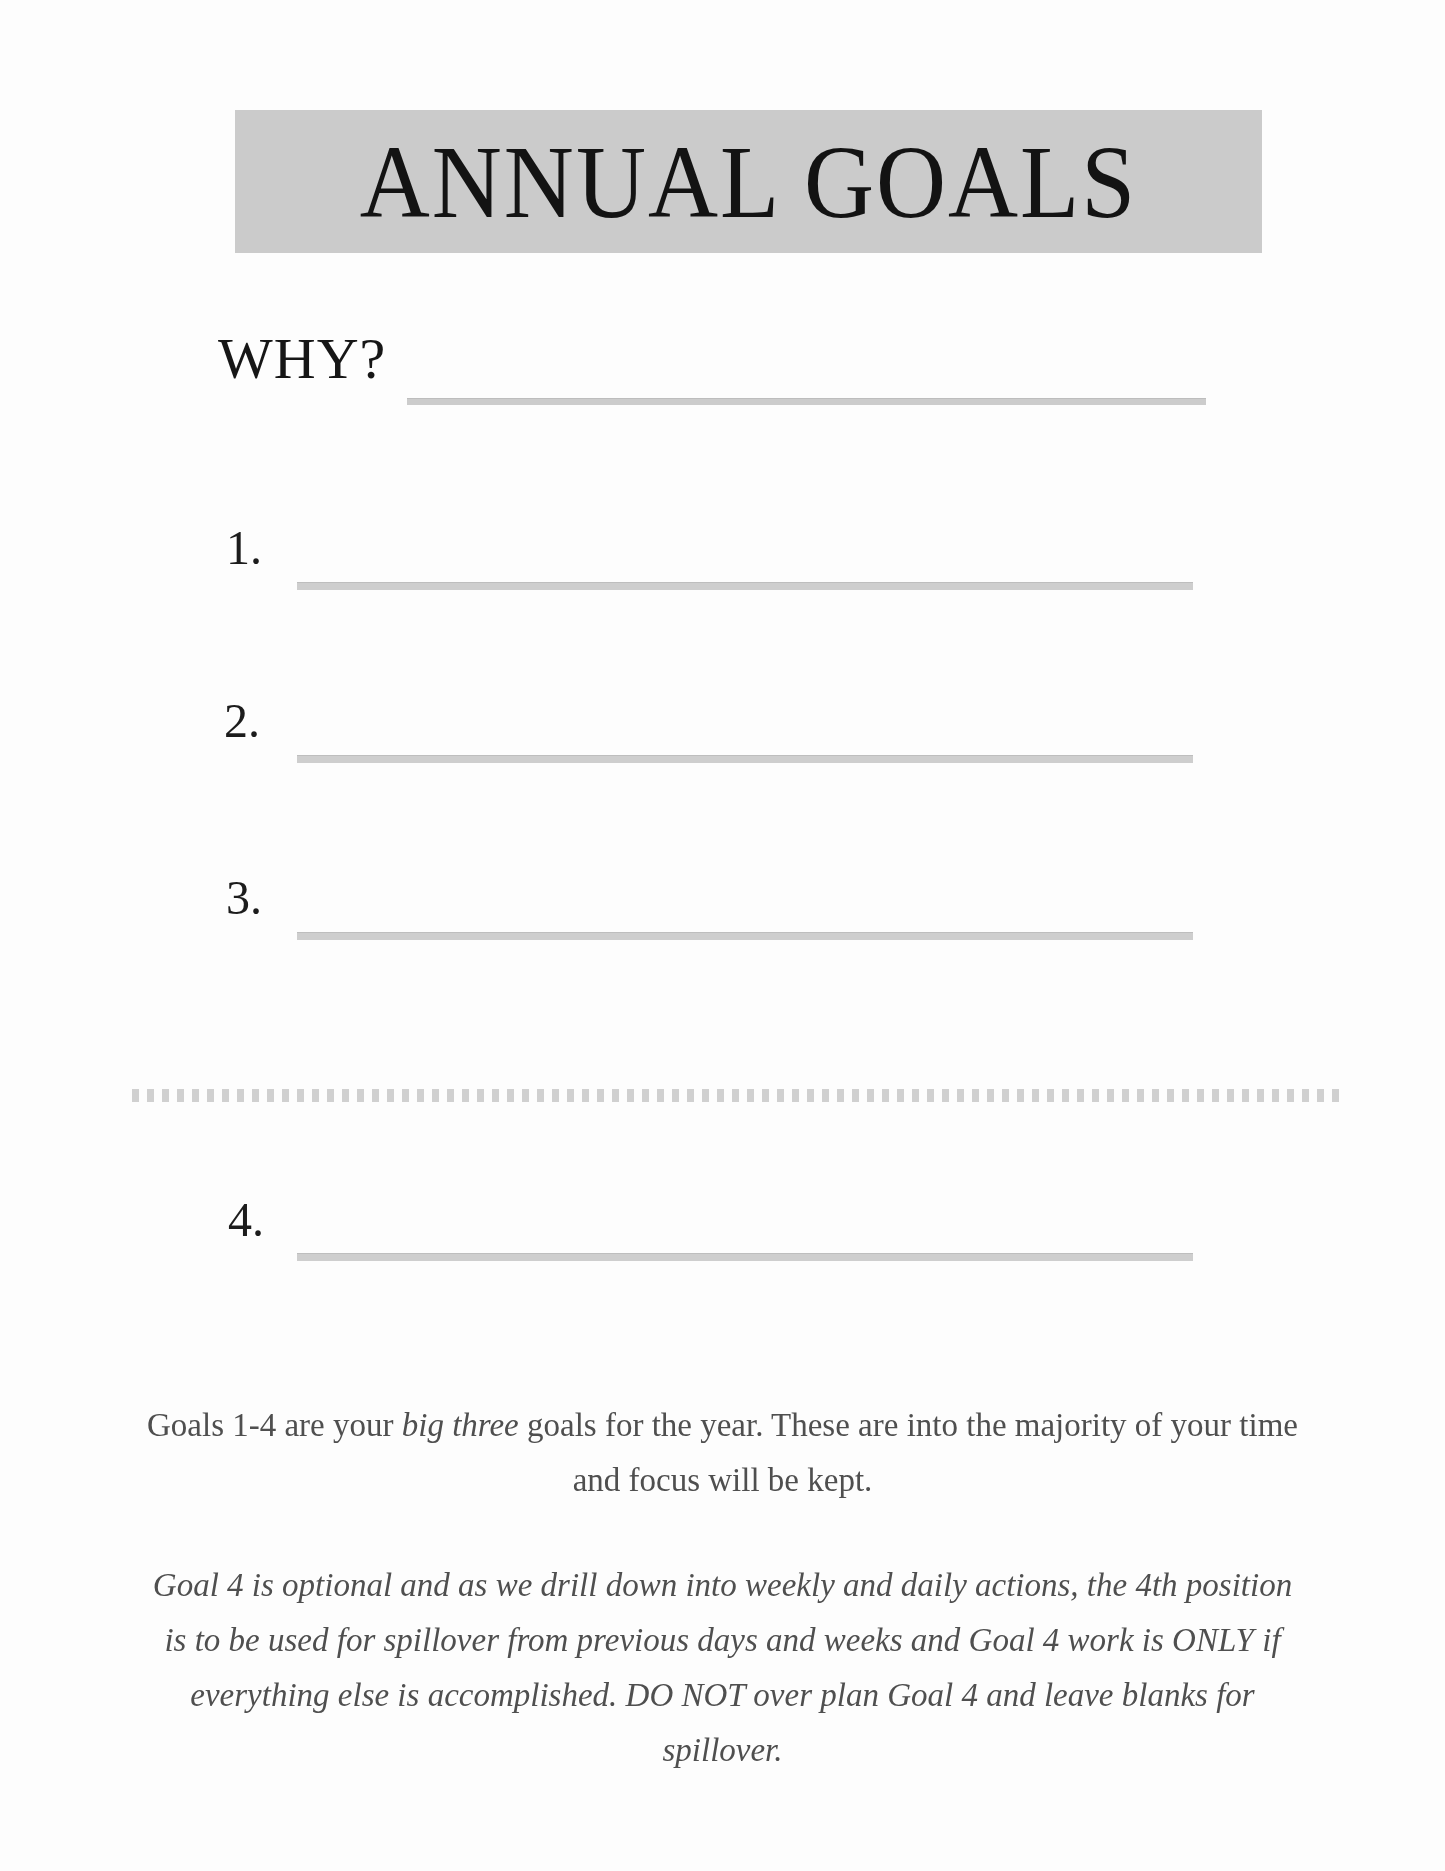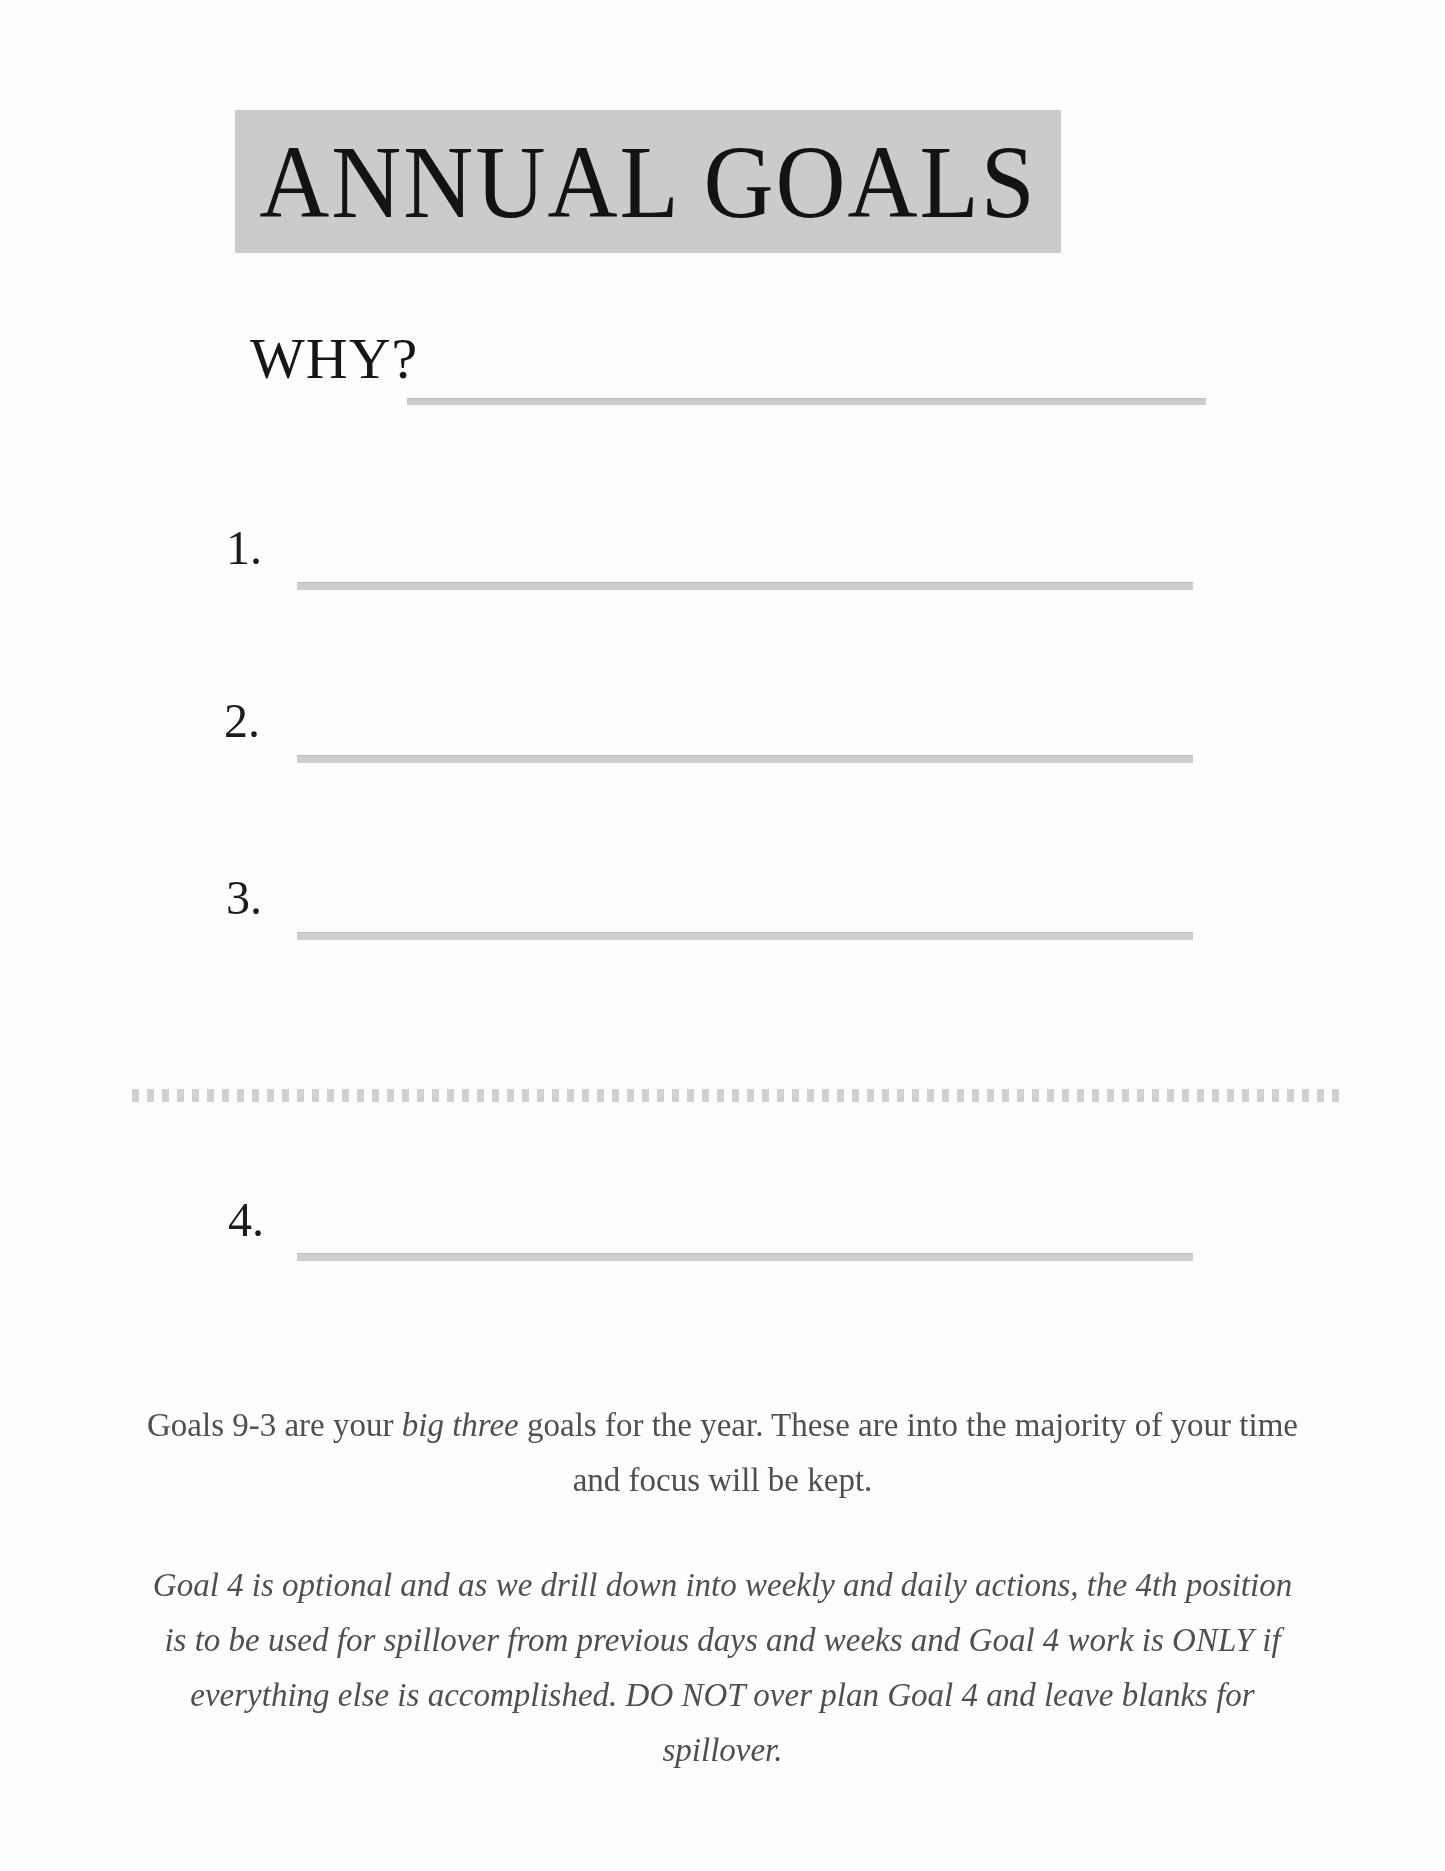--- a/index.html
+++ b/index.html
@@ -14,21 +14,21 @@
     background: #fdfdfd;
     font-family: "Liberation Serif", "DejaVu Serif", serif;
     overflow: hidden;
   }
 
   
   .banner {
     position: absolute;
     left: 235px;
     top: 110px;
-    width: 826px;
+    width: 1027px;
     height: 143px;
     background: #cbcbcb;
     display: flex;
     align-items: center;
     justify-content: center;
   }
   .banner-title {
     font-size: 97px;
     letter-spacing: 2px;
     color: #131313;
@@ -39,21 +39,20 @@
 
   
   .why-label {
     position: absolute;
     left: 218px;
     top: 330px;
     font-size: 58px;
     line-height: 1;
     color: #161616;
     letter-spacing: 1px;
-    margin-left: 32px;
   }
   .why-line {
     position: absolute;
     left: 407px;
     top: 398px;
     width: 799px;
     height: 6px;
     background: #cccccc;
     border-top: 1px solid #bdbdbd;
   }
@@ -132,17 +131,17 @@
   <div class="goal-line" id="goal-2-line"></div>
 
   <div class="goal-number" id="goal-3-num">3.</div>
   <div class="goal-line" id="goal-3-line"></div>
 
   <div class="divider"></div>
 
   <div class="goal-number" id="goal-4-num">4.</div>
   <div class="goal-line" id="goal-4-line"></div>
 
-  <div class="note" id="note-1"><span>Goals 9-3 are your </span><span class="italic">big three</span><span> goals for the year. These are into the majority of your time and focus will be kept.</span></div>
+  <div class="note" id="note-1"><span>Goals 1-4 are your </span><span class="italic">big three</span><span> goals for the year. These are into the majority of your time and focus will be kept.</span></div>
 
   <div class="note" id="note-2">Goal 4 is optional and as we drill down into weekly and daily actions, the 4th position is to be used for spillover from previous days and weeks and Goal 4 work is ONLY if everything else is accomplished. DO NOT over plan Goal 4 and leave blanks for spillover.</div>
 
 </div>
 
 </body></html>

